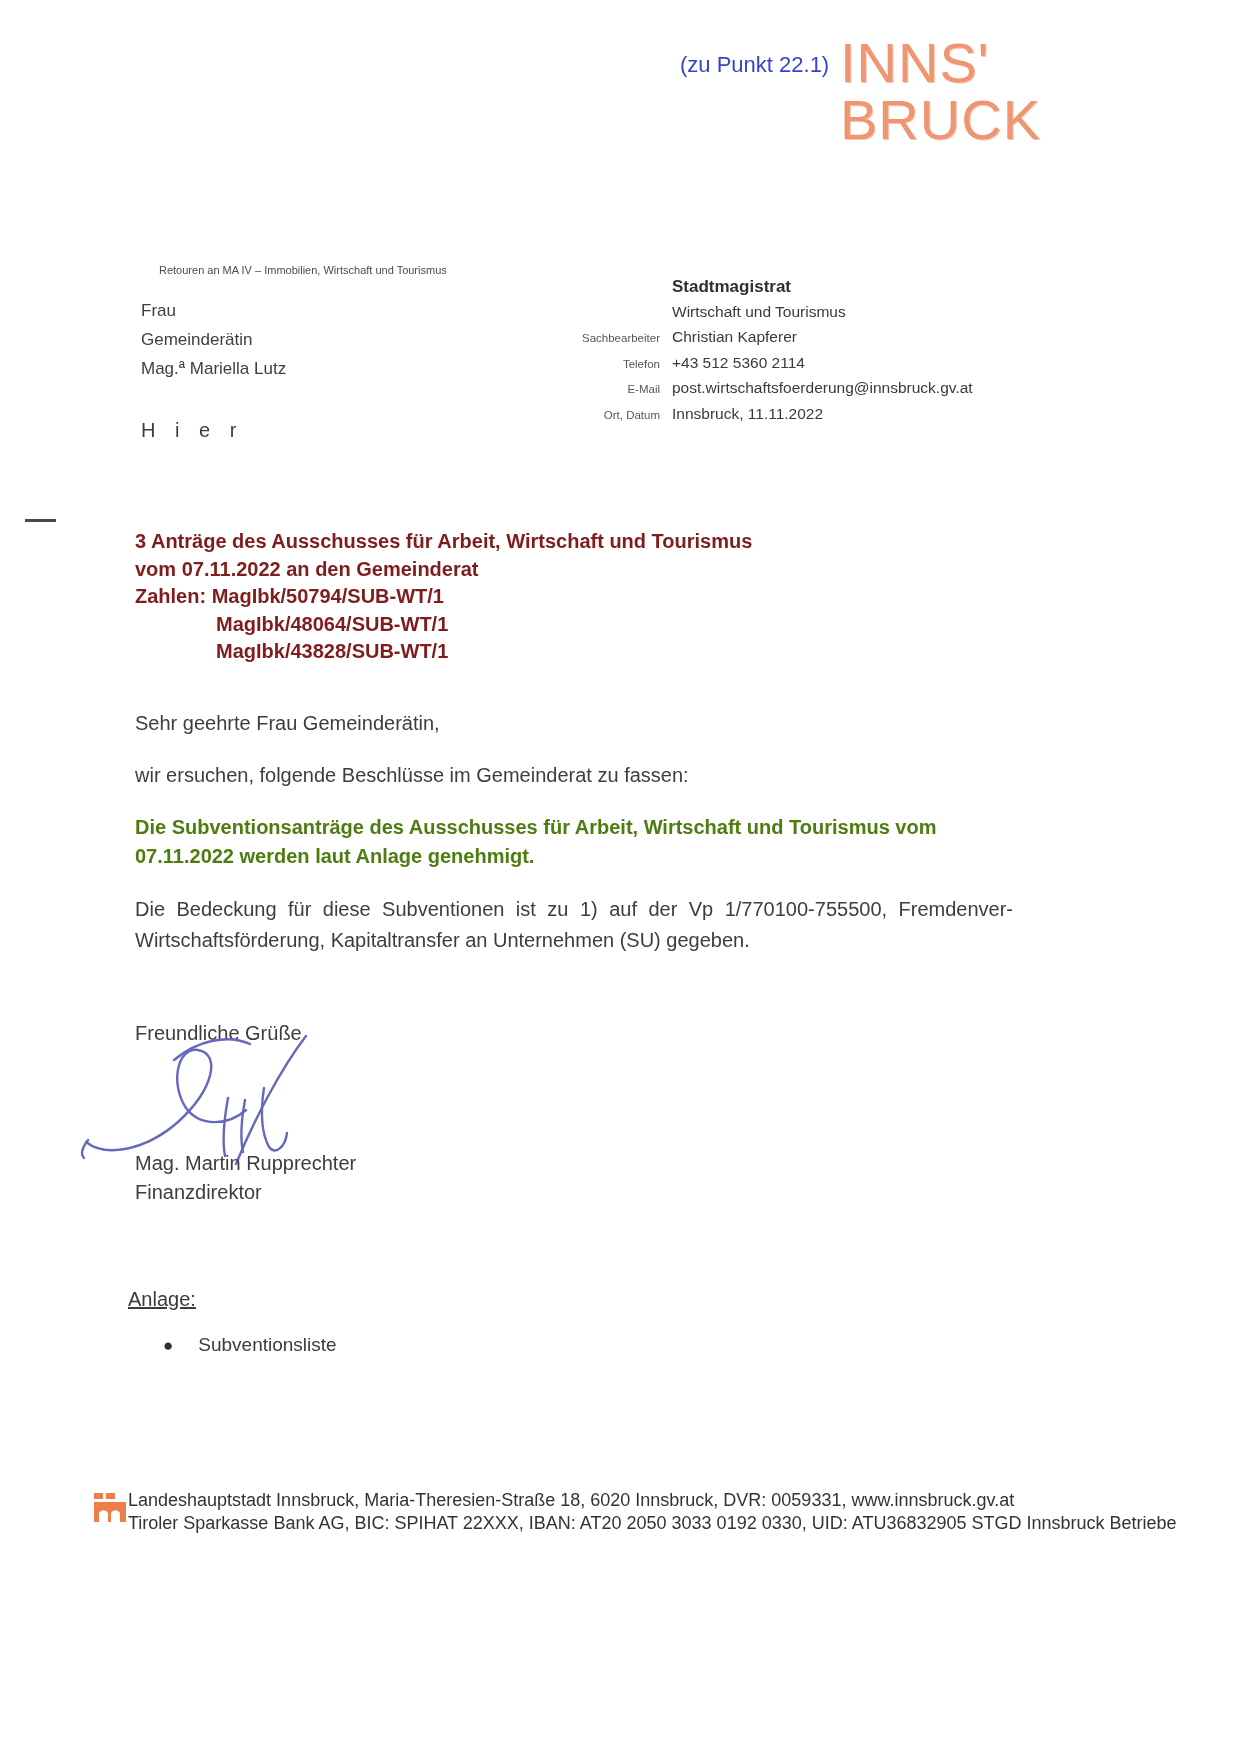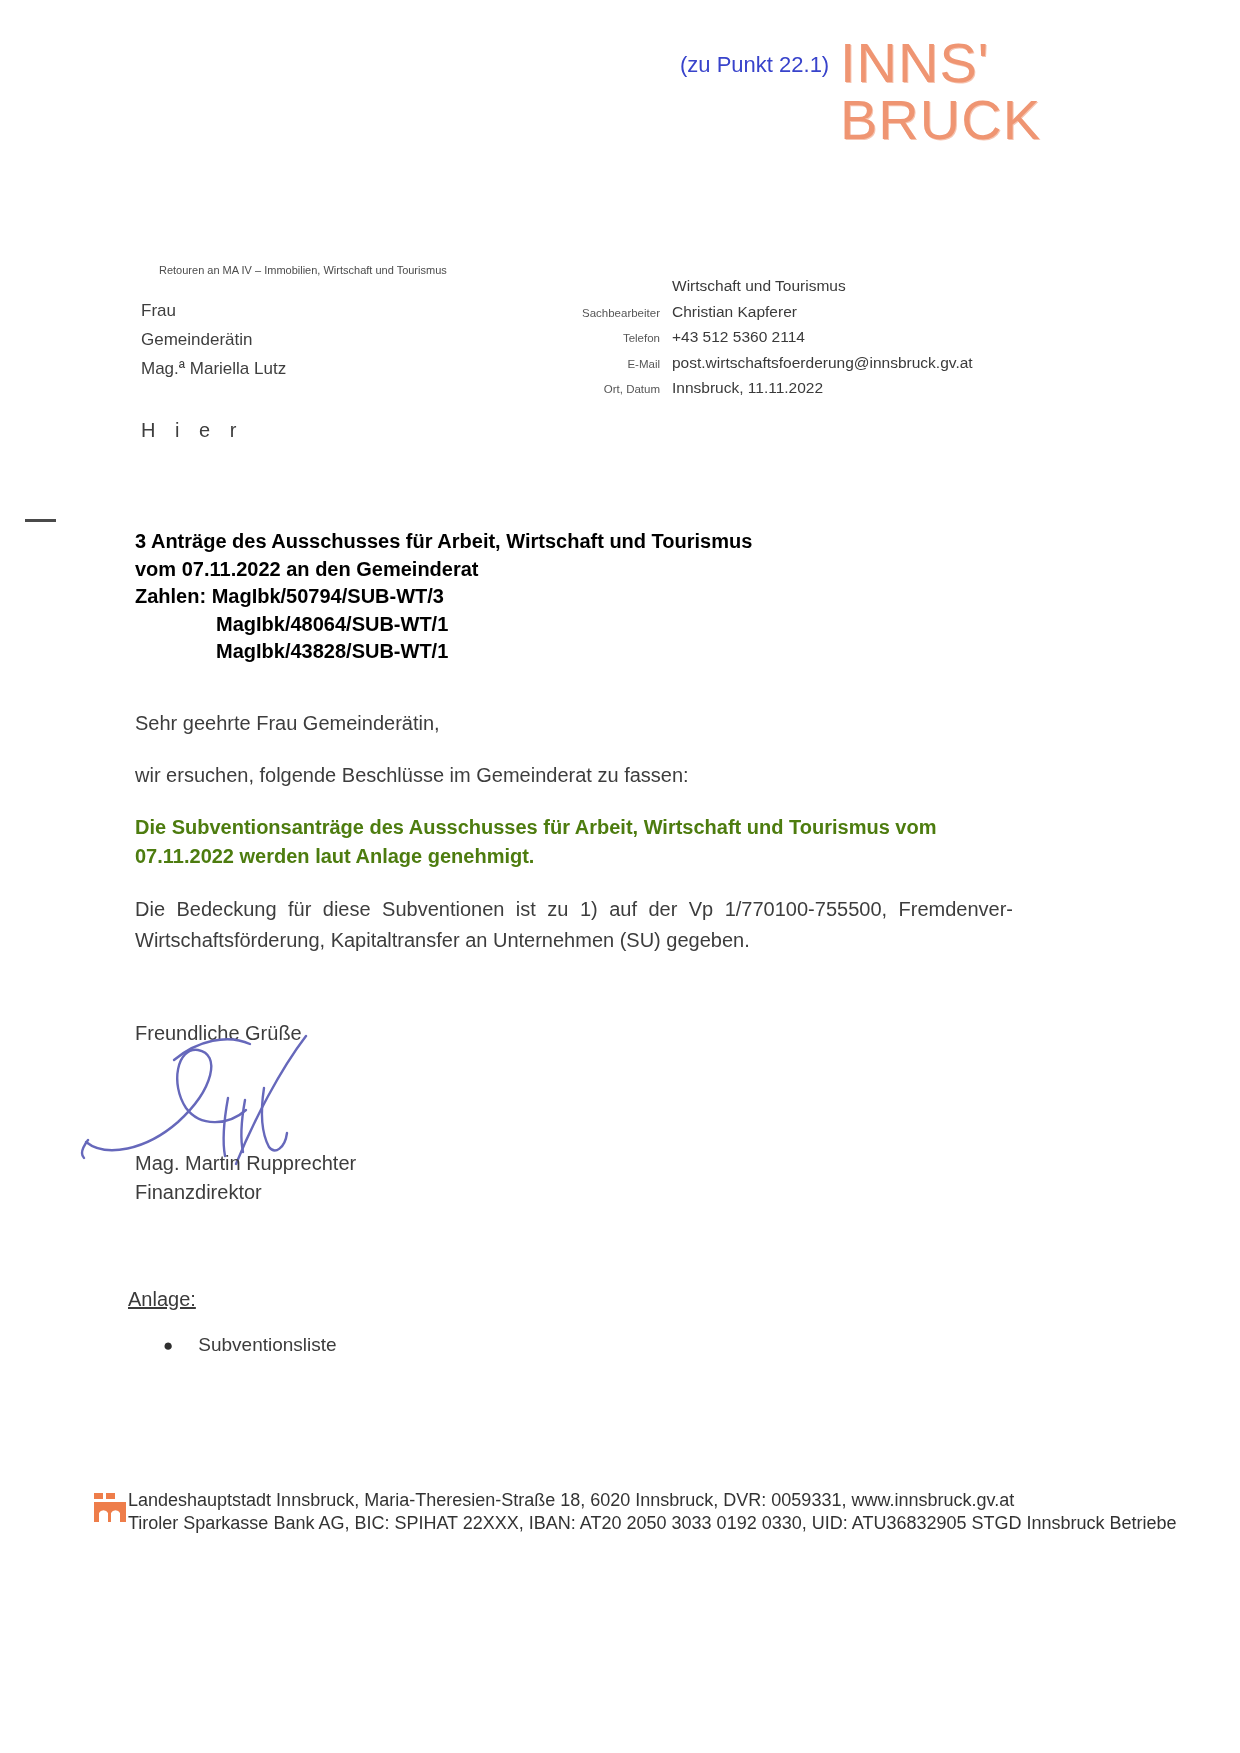--- a/index.html
+++ b/index.html
@@ -90,21 +90,21 @@
     width: 31px; height: 3px;
     background: #4a4a4a;
   }
 
   
   .subject {
     left: 135px; top: 528px;
     font-size: 20px;
     font-weight: bold;
     line-height: 27.5px;
-    color: #000000;
+    color: #7f1d1d;
     width: 900px;
   }
   .zahlen-indent { padding-left: 81px; }
 
   
   .bodyline, .para {
     left: 135px;
     width: 878px;
     font-size: 20px;
     color: #3d3d3d;
@@ -181,20 +181,24 @@
   <div class="abs recipient">
     <div>Frau</div>
     <div>Gemeinderätin</div>
     <div>Mag.ª Mariella Lutz</div>
   </div>
   <div class="abs hier">H i e r</div>
 
   <div class="abs sender">
     <div class="sender-row">
       <span class="s-label"></span>
+      <span class="s-value bold">Stadtmagistrat</span>
+    </div>
+    <div class="sender-row">
+      <span class="s-label"></span>
       <span class="s-value">Wirtschaft und Tourismus</span>
     </div>
     <div class="sender-row">
       <span class="s-label">Sachbearbeiter</span>
       <span class="s-value">Christian Kapferer</span>
     </div>
     <div class="sender-row">
       <span class="s-label">Telefon</span>
       <span class="s-value">+43 512 5360 2114</span>
     </div>
@@ -206,21 +210,21 @@
       <span class="s-label">Ort, Datum</span>
       <span class="s-value">Innsbruck, 11.11.2022</span>
     </div>
   </div>
 
   <div class="abs margin-dash"></div>
 
   <div class="abs subject">
     <div>3 Anträge des Ausschusses für Arbeit, Wirtschaft und Tourismus</div>
     <div>vom 07.11.2022 an den Gemeinderat</div>
-    <div>Zahlen: MagIbk/50794/SUB-WT/3</div>
+    <div>Zahlen: MagIbk/50794/SUB-WT/1</div>
     <div class="zahlen-indent">MagIbk/48064/SUB-WT/1</div>
     <div class="zahlen-indent">MagIbk/43828/SUB-WT/1</div>
   </div>
 
   <div class="abs bodyline salutation">Sehr geehrte Frau Gemeinderätin,</div>
   <div class="abs bodyline intro">wir ersuchen, folgende Beschlüsse im Gemeinderat zu fassen:</div>
 
   <div class="abs para para-bold">
     <div>Die Subventionsanträge des Ausschusses für Arbeit, Wirtschaft und Tourismus vom</div>
     <div>07.11.2022 werden laut Anlage genehmigt.</div>

